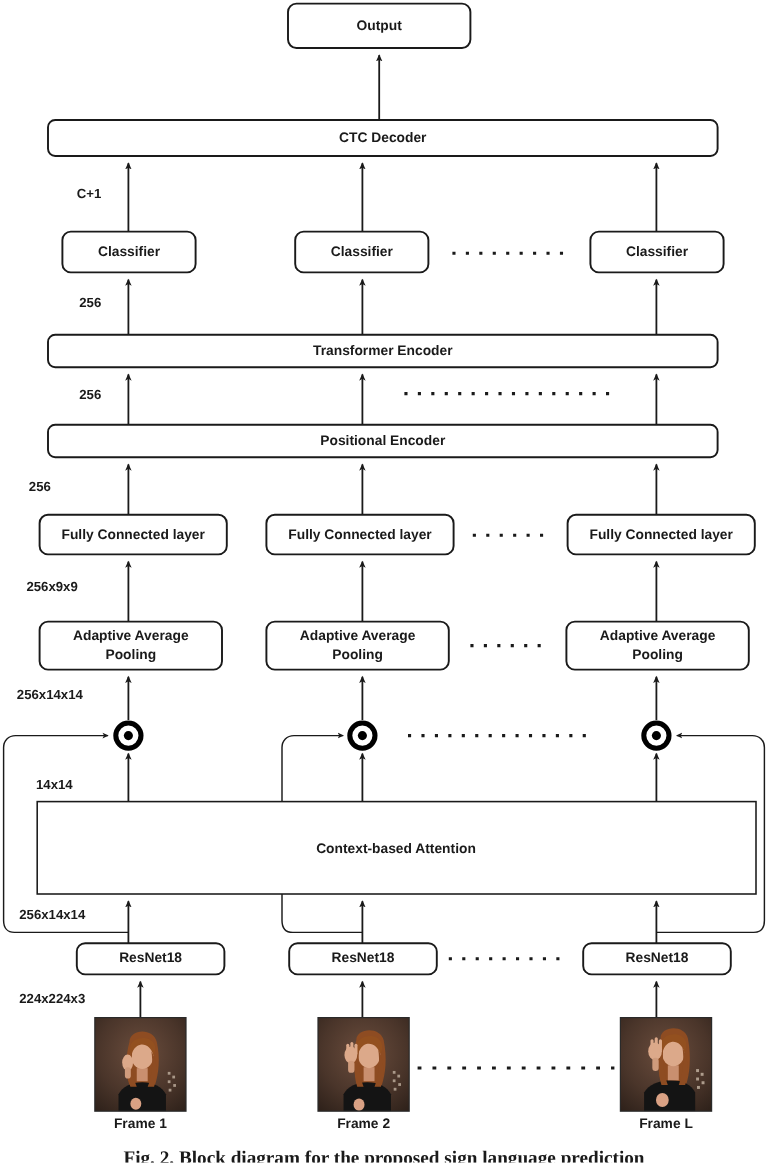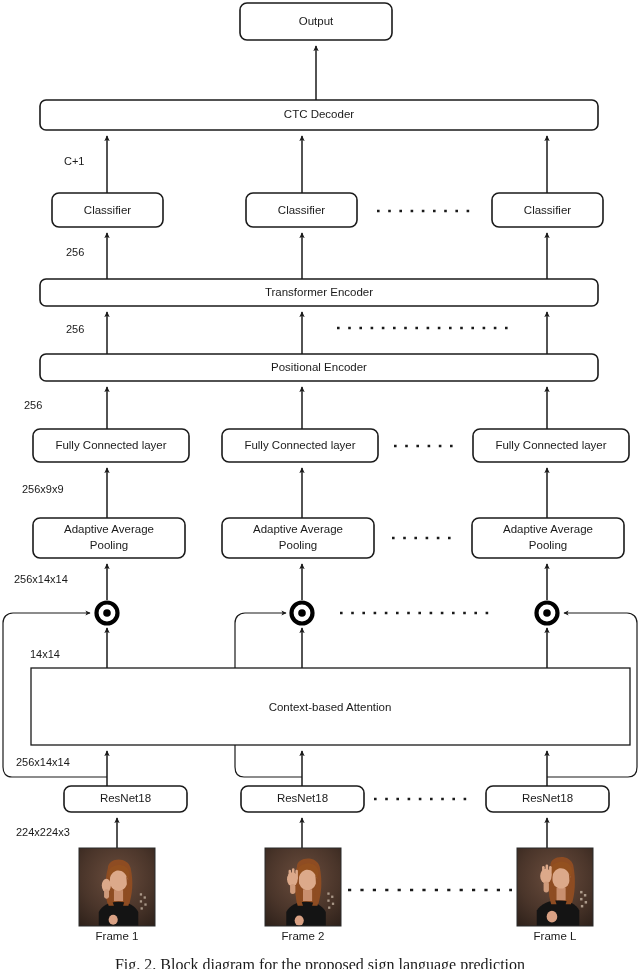--- a/index.html
+++ b/index.html
@@ -11,20 +11,21 @@
     width: 640px;
     height: 969px;
     overflow: hidden;
     font-family: "Liberation Sans", sans-serif;
   }
   #figure-root {
     position: relative;
     width: 640px;
     height: 969px;
     background: #ffffff;
+    font-weight: bold;
   }
   svg#diagram {
     display: block;
     width: 640px;
     height: 969px;
   }
   .box-fill { fill: #ffffff; stroke: #1a1a1a; stroke-width: 1.6; }
   .bar-fill { fill: #ffffff; stroke: #1a1a1a; stroke-width: 1.6; }
   .plain-rect { fill: #ffffff; stroke: #1a1a1a; stroke-width: 1.3; }
   .conn { stroke: #1a1a1a; stroke-width: 1.5; fill: none; }

